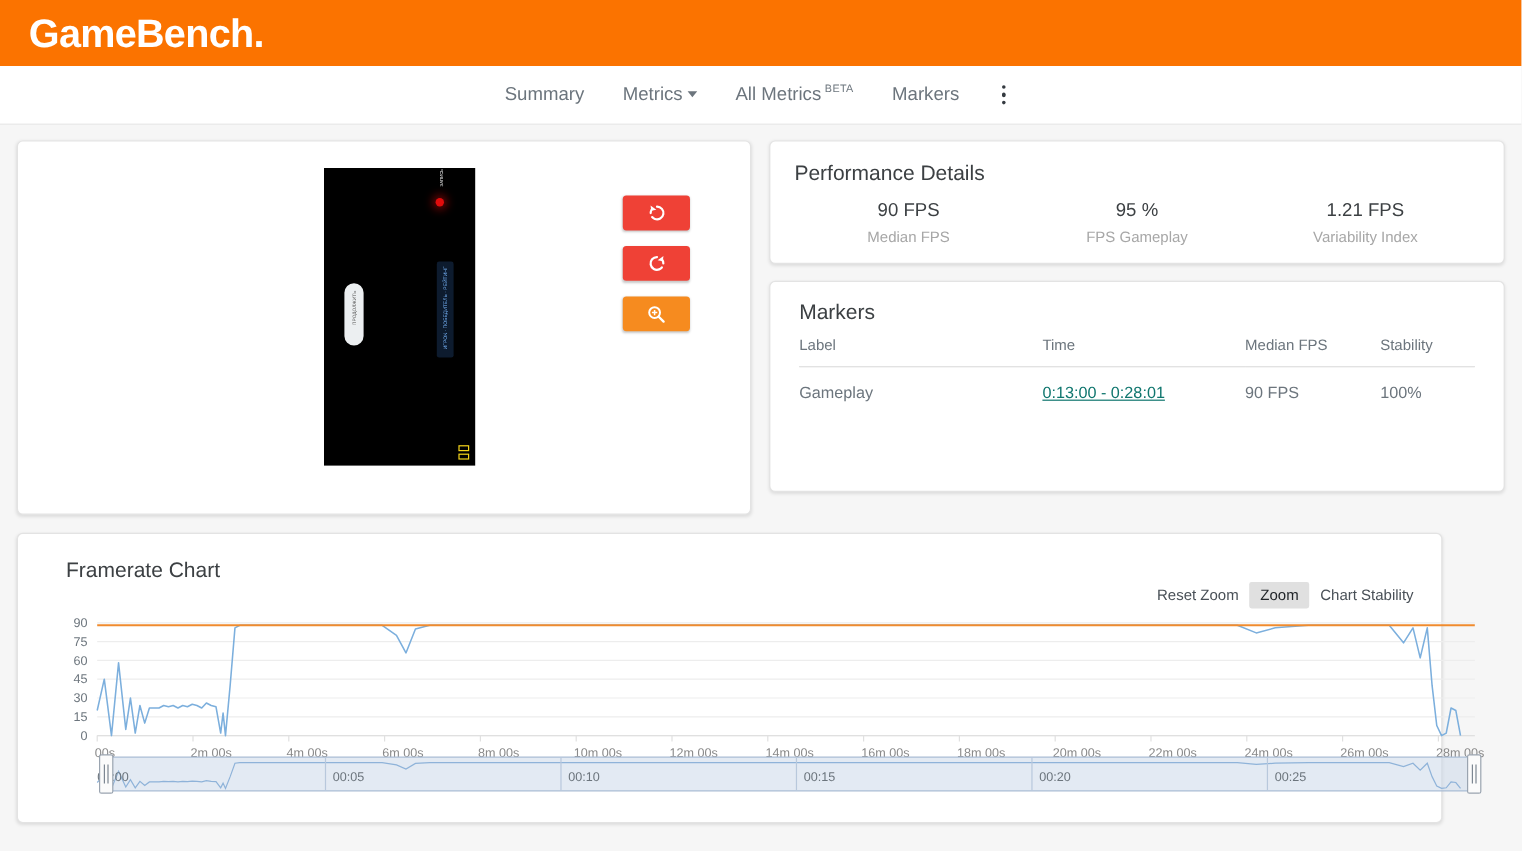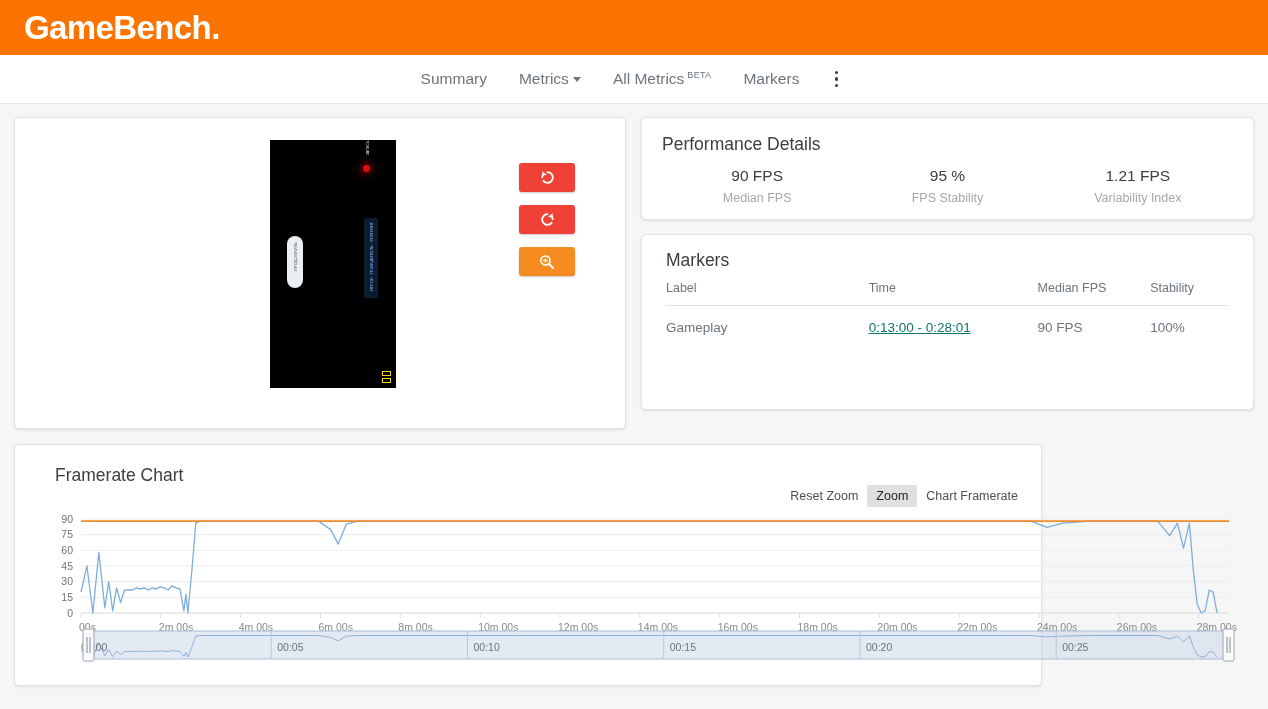--- a/index.html
+++ b/index.html
@@ -230,21 +230,21 @@
   .mk-c4 { width: 14%; }
   .marker-link {
     color: #0f766e;
     text-decoration: underline;
     cursor: pointer;
   }
 
   
   .chart-card {
     margin-top: 15px;
-    width: 1028px;
+    width: 1188px;
     height: 242px;
     padding: 18px 22px 8px 14px;
     position: relative;
   }
   .chart-title {
     font-size: 17.5px;
     color: #3c4043;
     font-weight: 400;
     margin: 2px 0 0 26px;
   }
@@ -362,21 +362,21 @@
 
       <div class="card perf-card">
         <div class="perf-title">Performance Details</div>
         <div class="perf-stats">
           <div class="perf-stat">
             <div class="perf-value">90 FPS</div>
             <div class="perf-label">Median FPS</div>
           </div>
           <div class="perf-stat">
             <div class="perf-value">95 %</div>
-            <div class="perf-label">FPS Stability</div>
+            <div class="perf-label">FPS Gameplay</div>
           </div>
           <div class="perf-stat">
             <div class="perf-value">1.21 FPS</div>
             <div class="perf-label">Variability Index</div>
           </div>
         </div>
       </div>
 
       <div class="card markers-card">
         <div class="markers-title">Markers</div>
@@ -402,21 +402,21 @@
 
     </div>
   </div>
 
   <div class="card chart-card">
     <div class="chart-title">Framerate Chart</div>
 
     <div class="chart-controls">
       <div class="chart-ctrl">Reset Zoom</div>
       <div class="chart-ctrl active">Zoom</div>
-      <div class="chart-ctrl">Chart Framerate</div>
+      <div class="chart-ctrl">Chart Stability</div>
     </div>
 
     <div class="plot-wrap">
       <svg class="plot" id="plot-svg" width="1212" height="160">
           <line x1="52" y1="100" x2="1200" y2="100" stroke="#ededed" stroke-width="1"></line>
           <text x="44" y="103.5" class="ytick">0</text>
           <line x1="52" y1="84.33333333333333" x2="1200" y2="84.33333333333333" stroke="#ededed" stroke-width="1"></line>
           <text x="44" y="87.83333333333333" class="ytick">15</text>
           <line x1="52" y1="68.66666666666667" x2="1200" y2="68.66666666666667" stroke="#ededed" stroke-width="1"></line>
           <text x="44" y="72.16666666666667" class="ytick">30</text>

